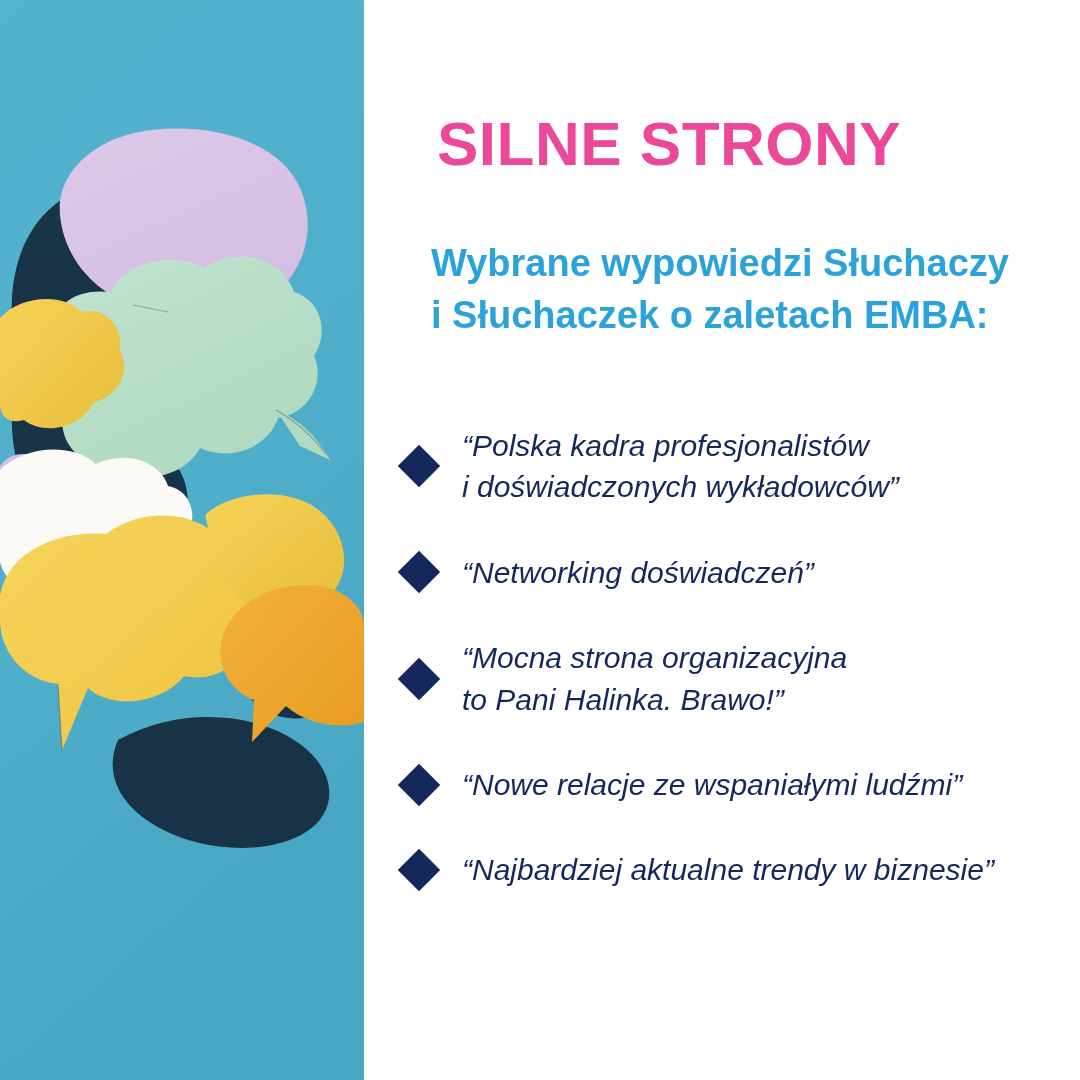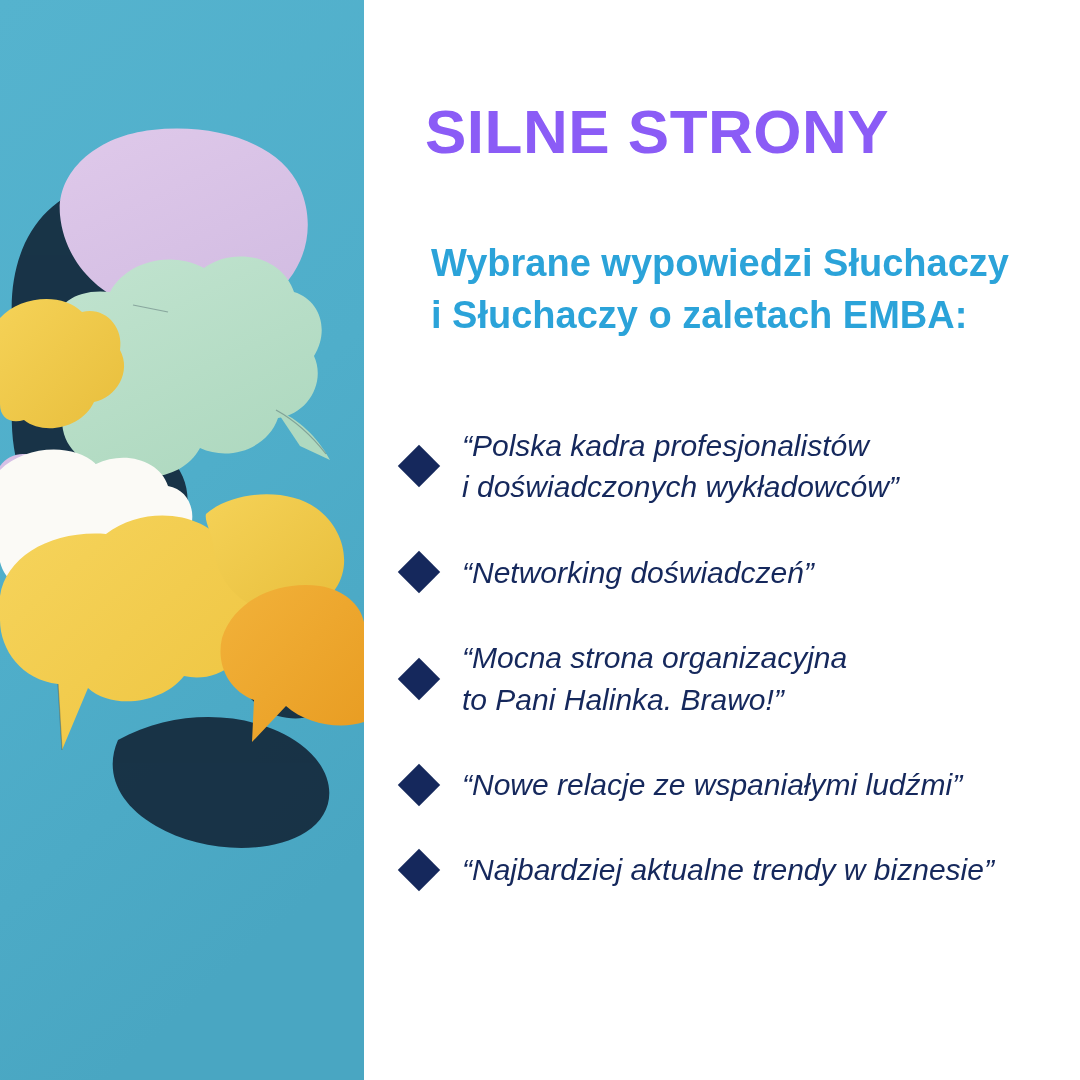--- a/index.html
+++ b/index.html
@@ -42,26 +42,26 @@
     position: relative;
     flex: 1 1 auto;
     height: 1080px;
     background: #ffffff;
   }
 
   .title {
     position: absolute;
     left: 61px;
     top: 101px;
-    margin: 0;
+    margin: 12px;
     font-size: 62px;
     line-height: 1.0;
     font-weight: bold;
     letter-spacing: 0.5px;
-    color: #8b5cf6;
+    color: #ec4899;
     white-space: nowrap;
   }
 
   .subtitle {
     position: absolute;
     left: 61px;
     top: 232px;
     margin: 6px;
     font-size: 38px;
     line-height: 1.36;
@@ -190,21 +190,21 @@
       </g>
     </svg>
   </div>
 
   <div class="content-panel">
 
     <h1 class="title">SILNE STRONY</h1>
 
     <h2 class="subtitle">
       <span class="sub-line">Wybrane wypowiedzi Słuchaczy</span>
-      <span class="sub-line">i Słuchaczy o zaletach EMBA:</span>
+      <span class="sub-line">i Słuchaczek o zaletach EMBA:</span>
     </h2>
 
     <ul class="quote-list">
 
       <li class="quote-item">
         <span class="diamond-bullet"></span>
         <span class="quote-text">“Polska kadra profesjonalistów
 i doświadczonych wykładowców”</span>
       </li>
 

